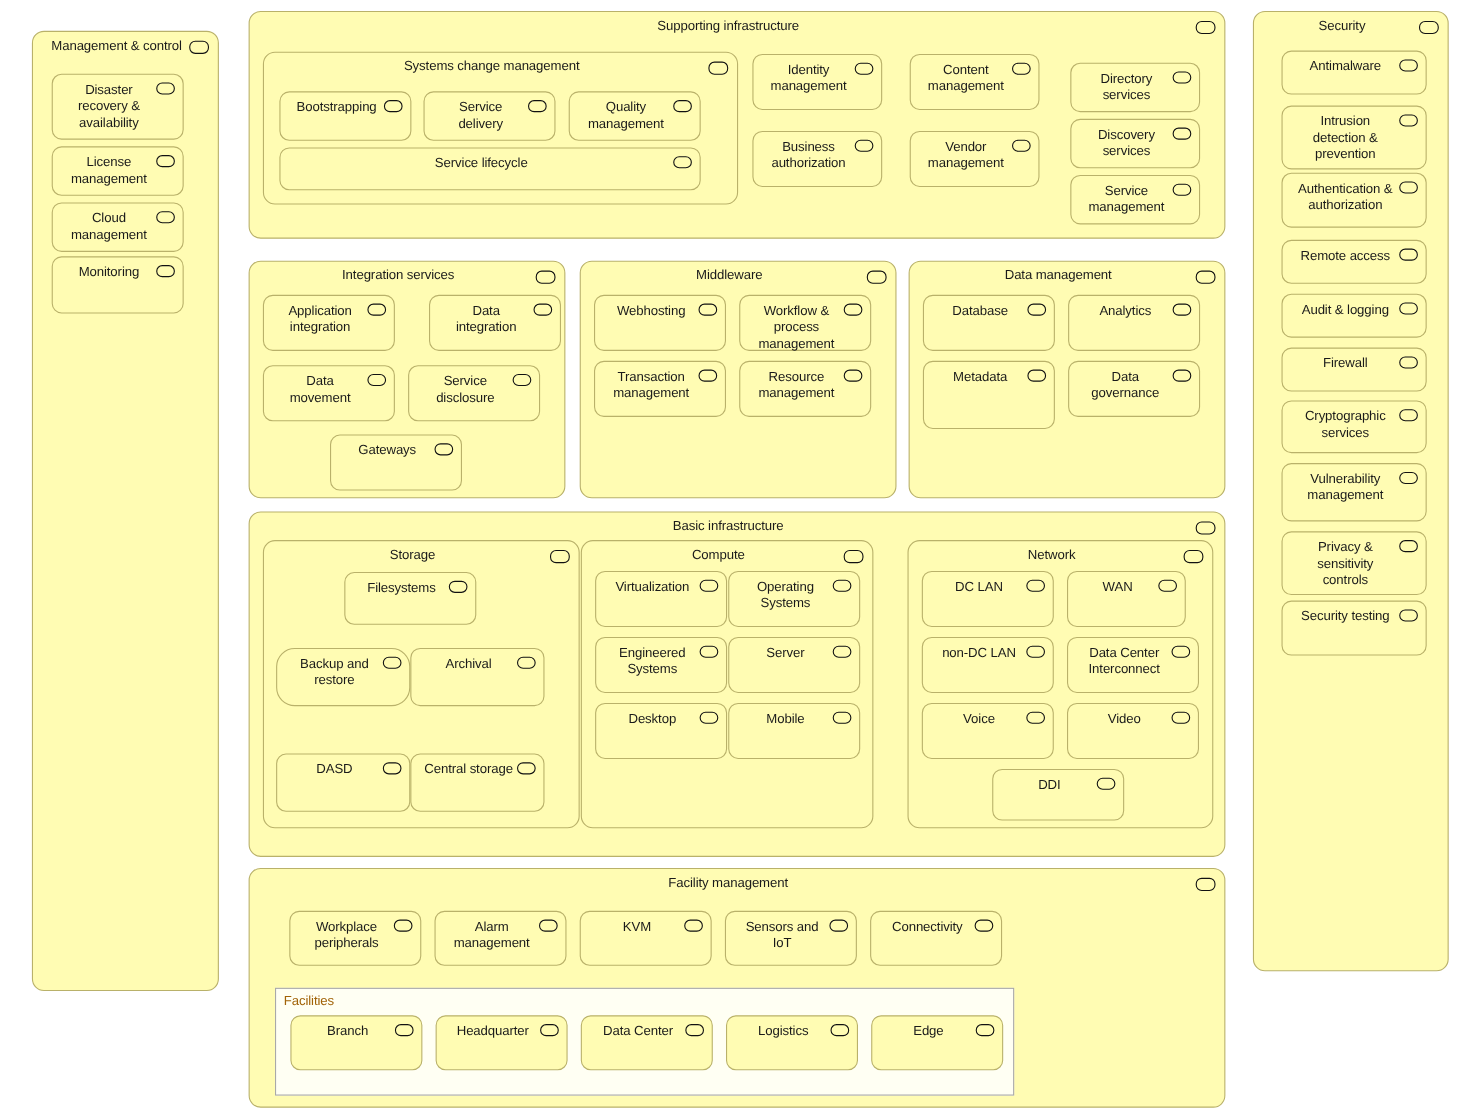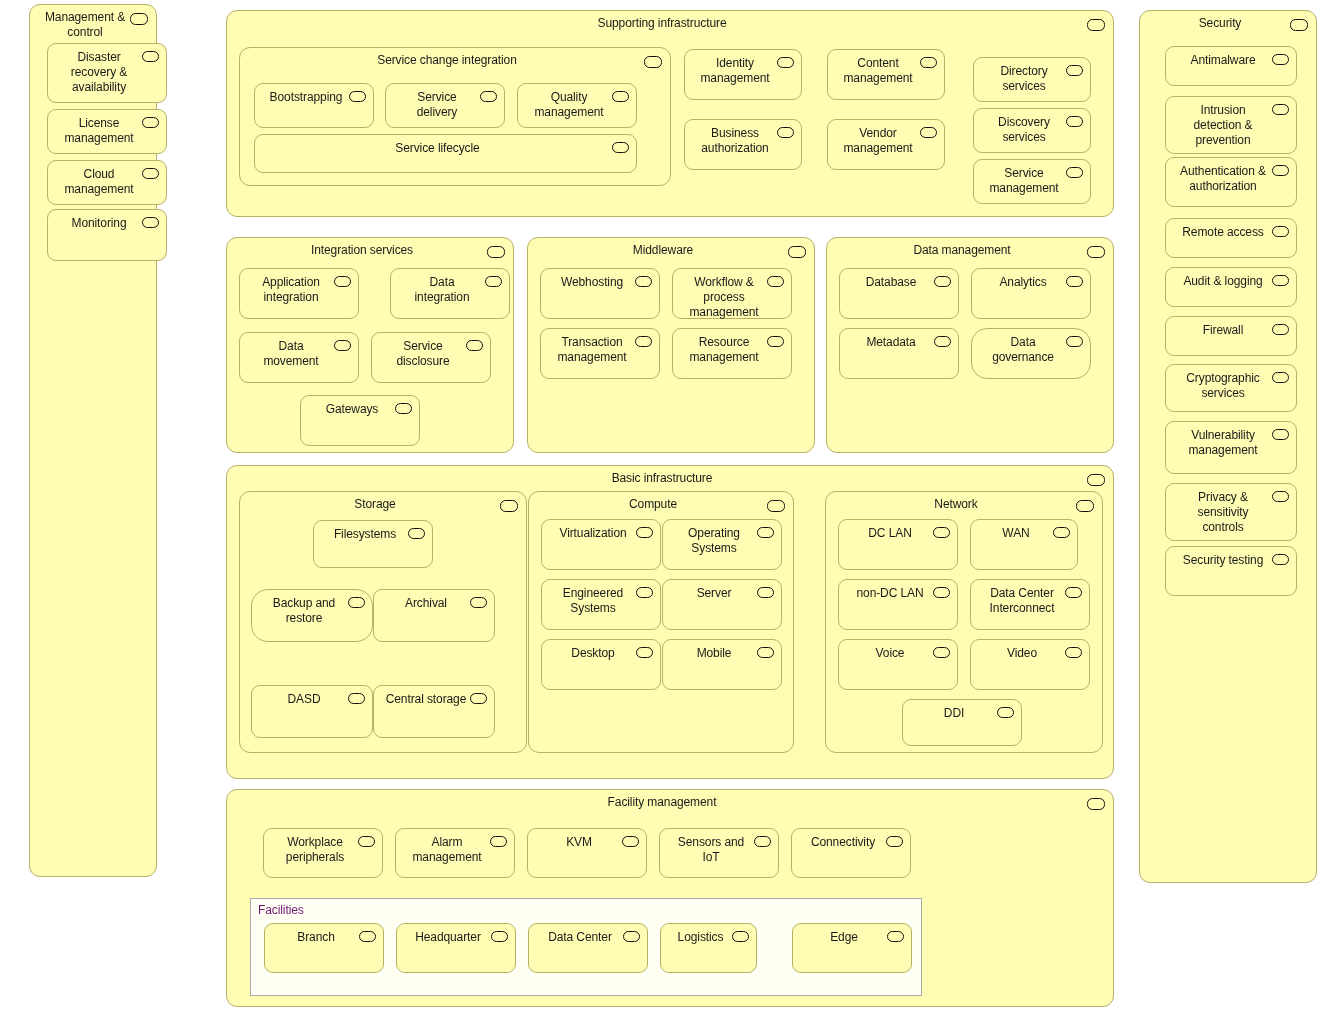--- a/index.html
+++ b/index.html
@@ -79,29 +79,29 @@
     border: 1px solid #a9a9a9;
     border-radius: 0;
   }
   .plaingrp > .ttl {
     position: absolute;
     left: 7px;
     top: 4px;
     text-align: left;
     font-size: 12px;
     line-height: 15px;
-    color: #701a75;
+    color: #a16207;
   }
 </style>
 </head>
 <body>
 
 <div id="canvas">
 
-  <div class="node grp" style="left:29px; top:4px; width:128px; height:873px;">
+  <div class="node grp" style="left:29px; top:28px; width:170px; height:873px;">
     <div class="ttl">Management &amp; control</div>
     <span class="glyph"></span>
 
     <div class="node small" style="left:17px; top:38px; width:120px; height:60px;">
       <div class="ttl">Disaster recovery &amp; availability</div>
       <span class="glyph"></span>
     </div>
     <div class="node small" style="left:17px; top:104px; width:120px; height:45px;">
       <div class="ttl">License management</div>
       <span class="glyph"></span>
@@ -114,21 +114,21 @@
       <div class="ttl">Monitoring</div>
       <span class="glyph"></span>
     </div>
   </div>
 
   <div class="node grp" style="left:226px; top:10px; width:888px; height:207px;">
     <div class="ttl">Supporting infrastructure</div>
     <span class="glyph"></span>
 
     <div class="node grp" style="left:12px; top:36px; width:432px; height:139px;">
-      <div class="ttl">Service change integration</div>
+      <div class="ttl">Systems change management</div>
       <span class="glyph"></span>
 
       <div class="node small" style="left:14px; top:35px; width:120px; height:45px;">
         <div class="ttl">Bootstrapping</div>
         <span class="glyph"></span>
       </div>
       <div class="node small" style="left:145px; top:35px; width:120px; height:45px;">
         <div class="ttl">Service delivery</div>
         <span class="glyph"></span>
       </div>
@@ -225,25 +225,25 @@
     <span class="glyph"></span>
 
     <div class="node small" style="left:12px; top:30px; width:120px; height:51px;">
       <div class="ttl">Database</div>
       <span class="glyph"></span>
     </div>
     <div class="node small" style="left:144px; top:30px; width:120px; height:51px;">
       <div class="ttl">Analytics</div>
       <span class="glyph"></span>
     </div>
-    <div class="node small" style="left:12px; top:90px; width:120px; height:51px;">
+    <div class="node small" style="left:12px; top:90px; width:120px; height:62px;">
       <div class="ttl">Metadata</div>
       <span class="glyph"></span>
     </div>
-    <div class="node small" style="left:144px; top:90px; width:120px; height:51px;border-radius:16px;">
+    <div class="node small" style="left:144px; top:90px; width:120px; height:51px;">
       <div class="ttl">Data governance</div>
       <span class="glyph"></span>
     </div>
   </div>
 
   <div class="node grp" style="left:226px; top:465px; width:888px; height:314px;padding-left:12px;">
     <div class="ttl">Basic infrastructure</div>
     <span class="glyph"></span>
 
     <div class="node grp" style="left:12px; top:25px; width:288px; height:262px;">
@@ -370,21 +370,21 @@
         <span class="glyph"></span>
       </div>
       <div class="node small" style="left:145px; top:24px; width:120px; height:50px;">
         <div class="ttl">Headquarter</div>
         <span class="glyph"></span>
       </div>
       <div class="node small" style="left:277px; top:24px; width:120px; height:50px;">
         <div class="ttl">Data Center</div>
         <span class="glyph"></span>
       </div>
-      <div class="node small" style="left:409px; top:24px; width:97px; height:50px;">
+      <div class="node small" style="left:409px; top:24px; width:120px; height:50px;">
         <div class="ttl">Logistics</div>
         <span class="glyph"></span>
       </div>
       <div class="node small" style="left:541px; top:24px; width:120px; height:50px;">
         <div class="ttl">Edge</div>
         <span class="glyph"></span>
       </div>
     </div>
   </div>
 

